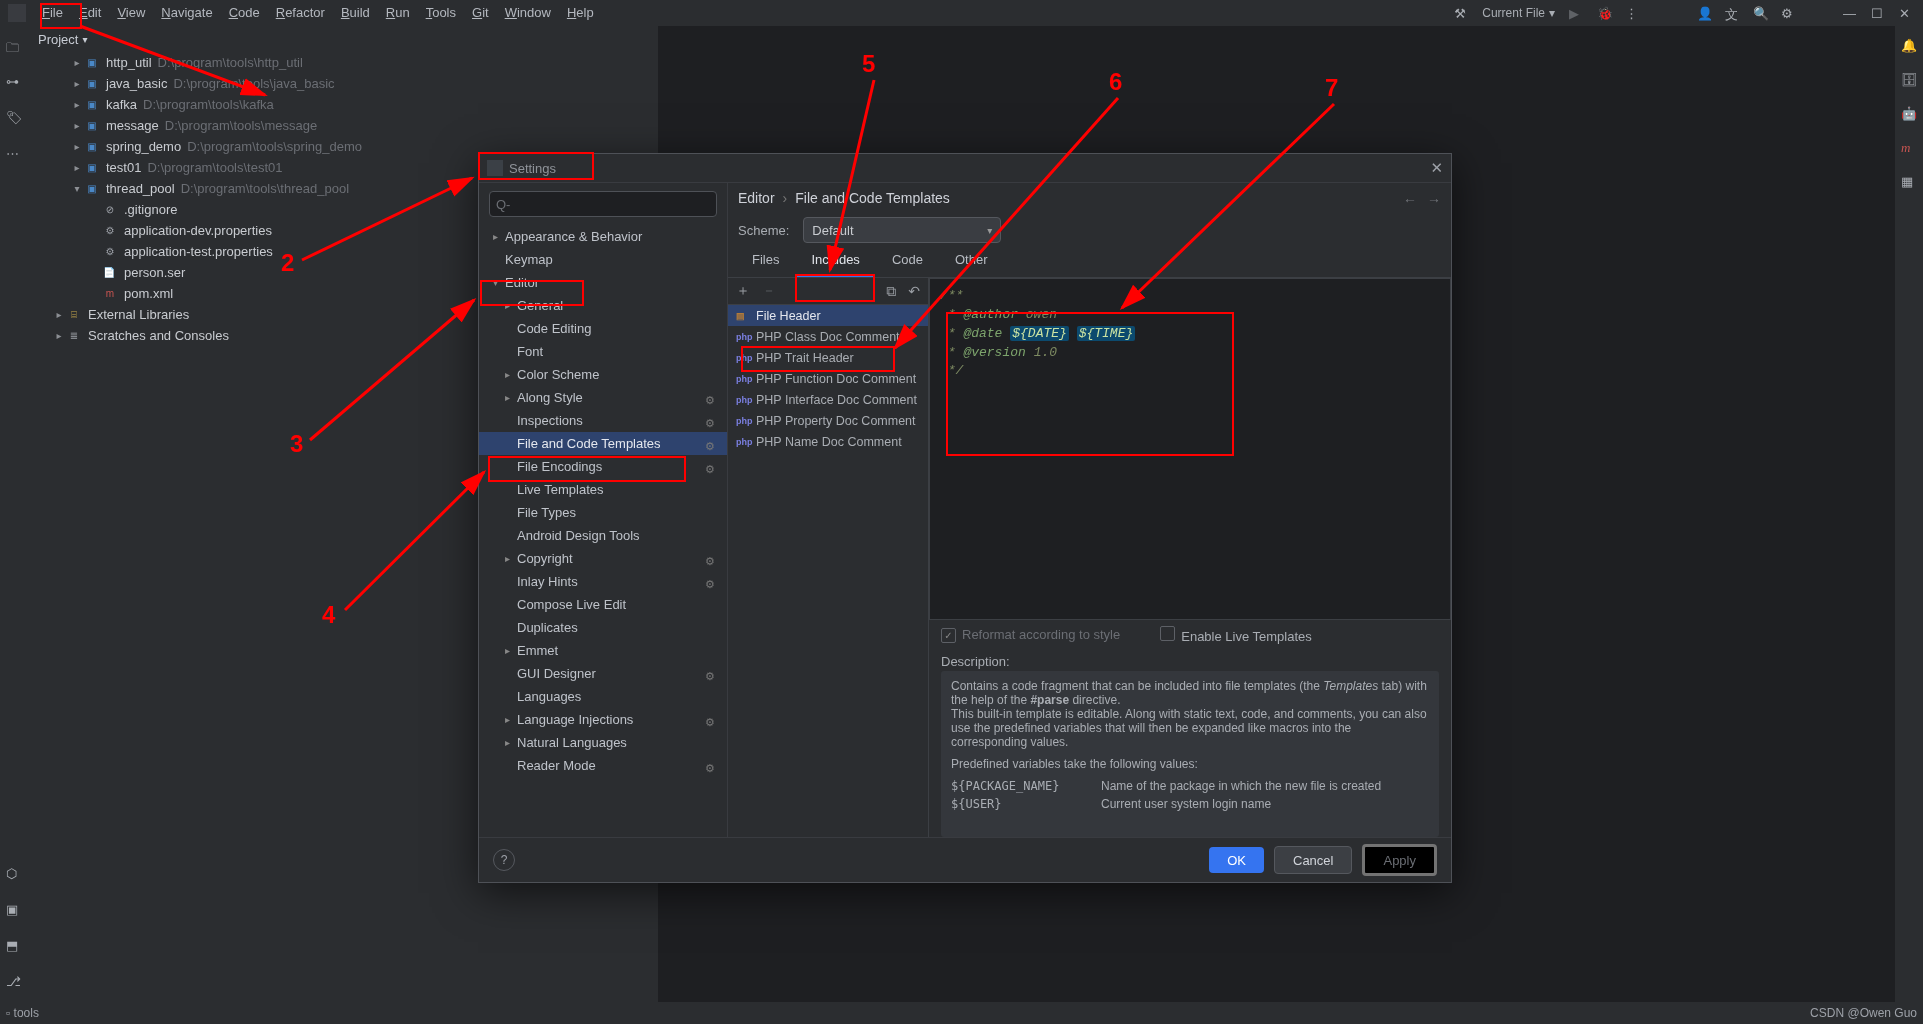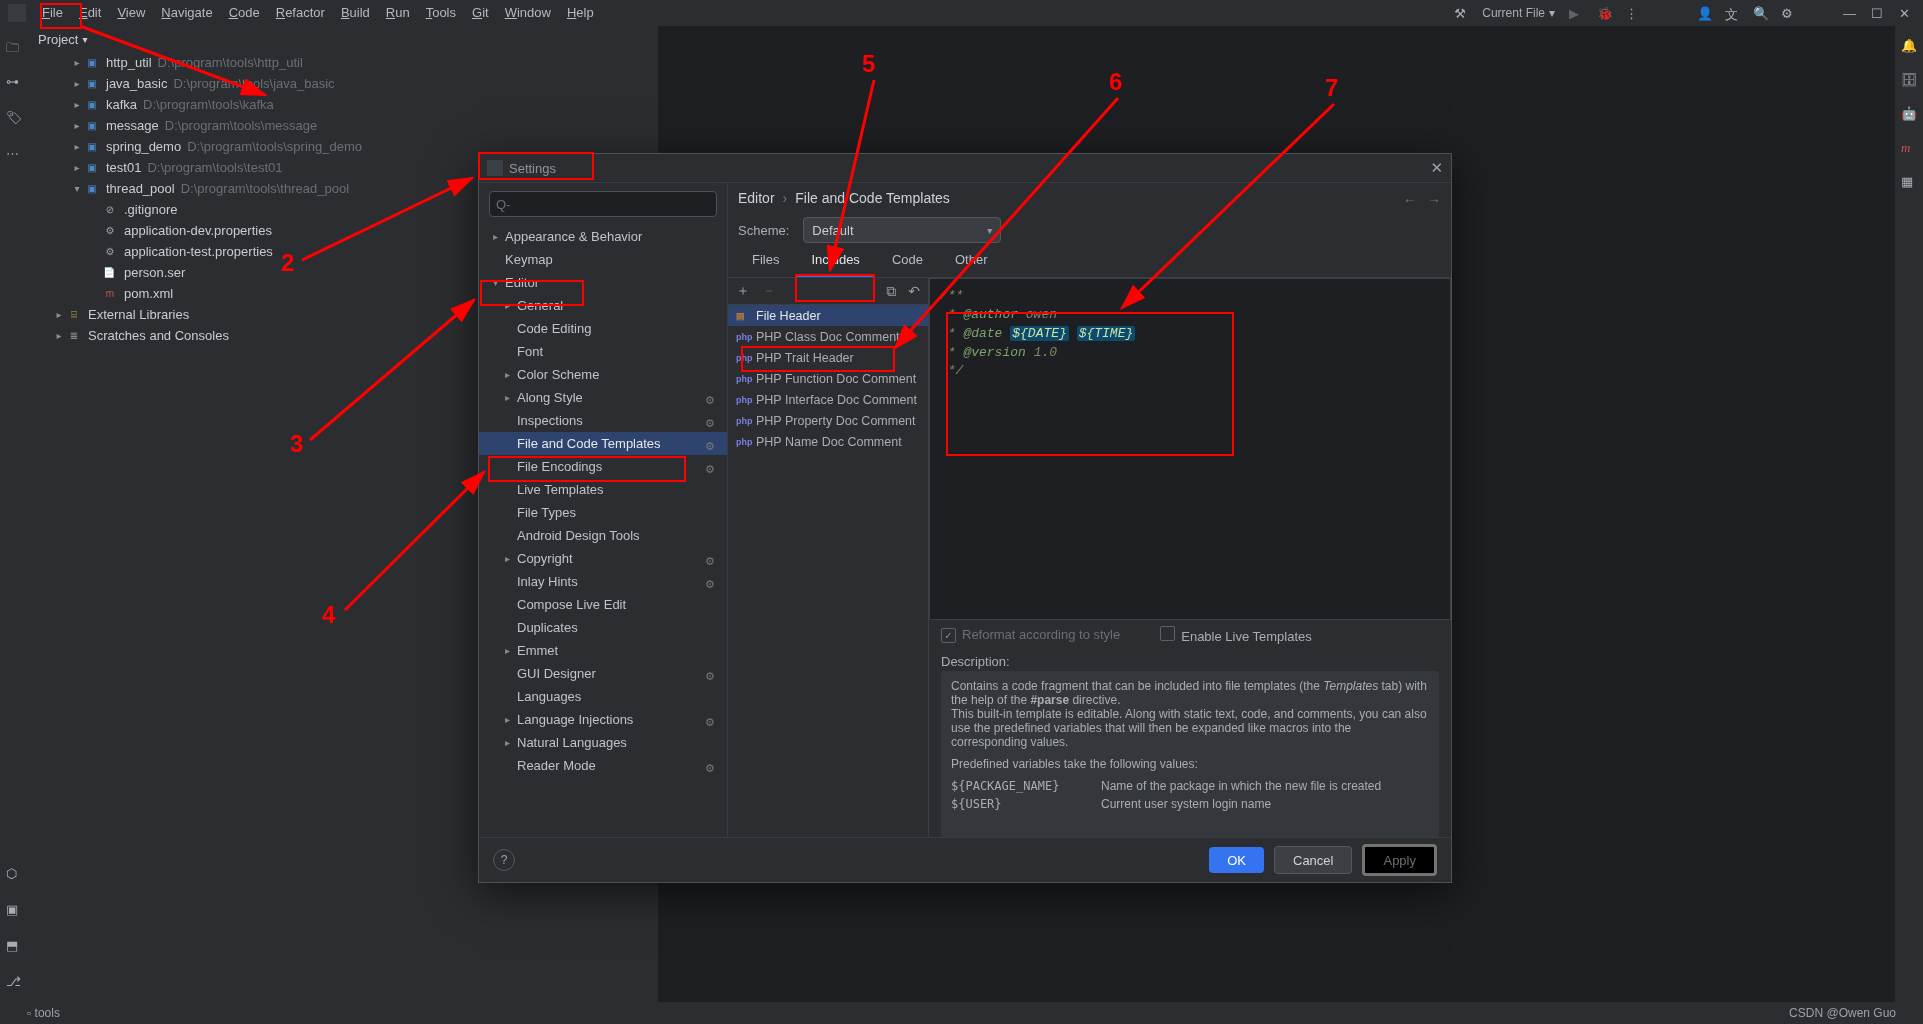--- a/index.html
+++ b/index.html
@@ -31,21 +31,21 @@
   .tree-row .fico { width:16px; height:16px; margin-right:6px; display:flex; align-items:center; justify-content:center; font-size:10px; border-radius:2px;}
   .tree-row .name { color:#c9ccd1; }
   .tree-row .path { color:#6b6e74; margin-left:6px; }
   .tree-row.file .fico { background:#555; }
   .tree-row.file .name { color:#c9ccd1; }
 
   
   .editor-area { position:absolute; left:658px; right:28px; top:26px; bottom:22px; background:#1e1f22; }
 
   
-  .status { position:absolute; left:0; right:0; bottom:0; height:22px; background:#2b2d30; display:flex; align-items:center; padding:0 27px; font-size:12px; color:#9da1a8; }
+  .status { position:absolute; left:0; right:0; bottom:0; height:22px; background:#2b2d30; display:flex; align-items:center; padding:0 6px; font-size:12px; color:#9da1a8; }
   .status .right { margin-left:auto; }
 
   
   .dialog { position:absolute; left:478px; top:153px; width:972px; height:728px; background:#2b2d30; border:1px solid #4e5157; box-shadow:0 10px 40px rgba(0,0,0,.6); display:flex; flex-direction:column; }
   .dlg-title { height:28px; display:flex; align-items:center; padding:0 8px; color:#8f9399; font-size:13px; }
   .dlg-title .tico { width:16px;height:16px;background:#3b4046;margin-right:6px;}
   .dlg-title .close { margin-left:auto; font-size:15px; color:#9da1a8;}
   .dlg-body { flex:1; display:flex; overflow:hidden; border-top:1px solid #393b40;}
   .dlg-foot { height:44px; border-top:1px solid #393b40; display:flex; align-items:center; padding:0 14px; gap:10px; }
   .dlg-foot .spacer{flex:1;}

